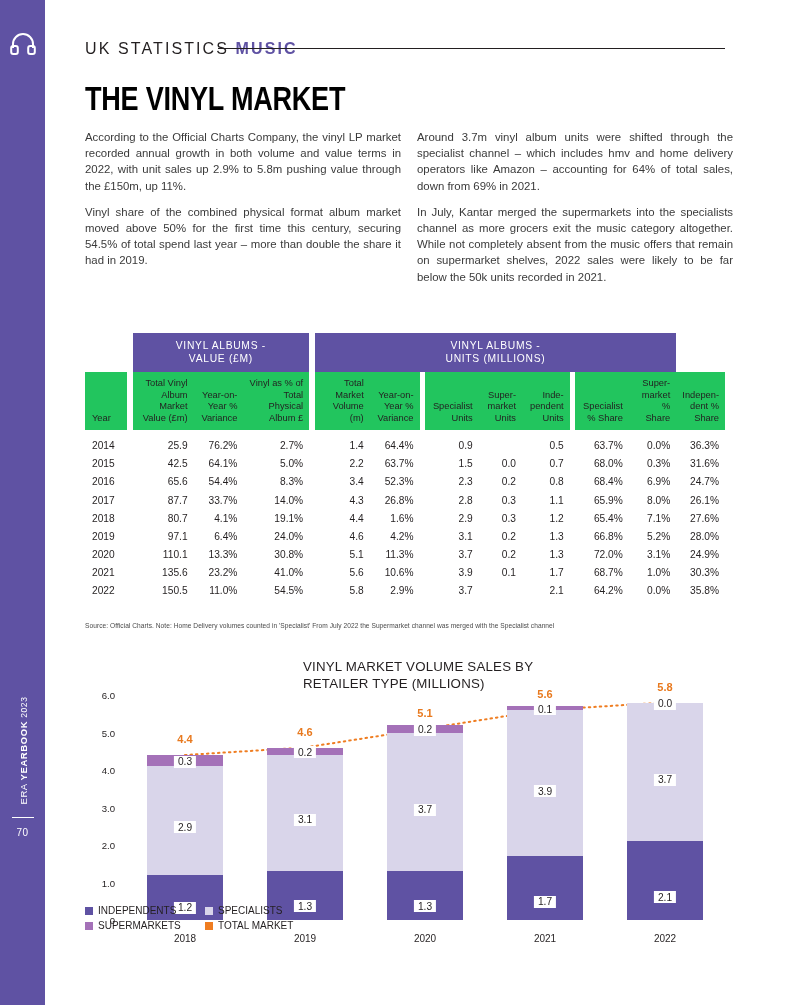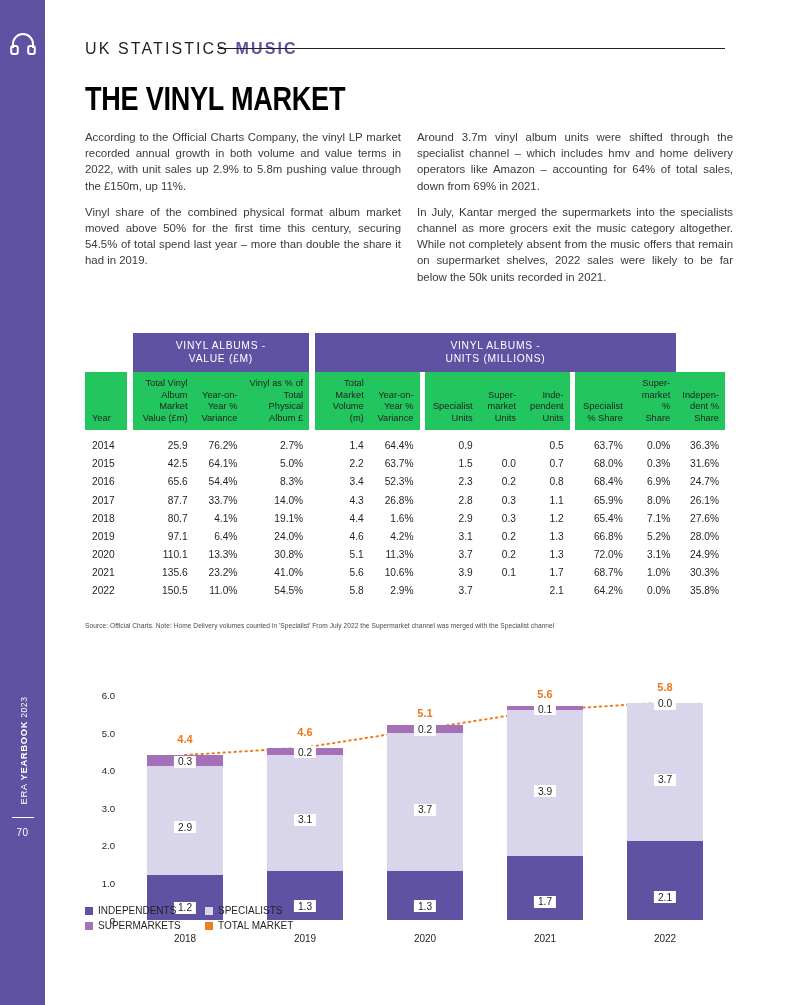--- a/index.html
+++ b/index.html
@@ -447,20 +447,24 @@
           <td class="cell">0.0%</td>
           <td class="cell">35.8%</td>
         </tr>
       </tbody>
   </table>
 </div>
 
 <div id="source-note">Source: Official Charts. Note: Home Delivery volumes counted in 'Specialist'  From July 2022 the Supermarket channel was merged with the Specialist channel</div>
 
 <div id="chart">
+  <div id="chart-title">
+    <span>VINYL MARKET VOLUME SALES BY</span><br>
+    <span>RETAILER TYPE (MILLIONS)</span>
+  </div>
   <div id="y-axis">
       <div class="ytick" style="left: 0px; bottom: 34px;">0</div>
       <div class="ytick" style="left: 0px; bottom: 71.5px;">1.0</div>
       <div class="ytick" style="left: 0px; bottom: 109px;">2.0</div>
       <div class="ytick" style="left: 0px; bottom: 146.5px;">3.0</div>
       <div class="ytick" style="left: 0px; bottom: 184px;">4.0</div>
       <div class="ytick" style="left: 0px; bottom: 221.5px;">5.0</div>
       <div class="ytick" style="left: 0px; bottom: 259px;">6.0</div>
     </div>
   <svg id="total-line-svg" style="position:absolute;left:0;top:0;width:645px;height:310px;pointer-events:none;">

